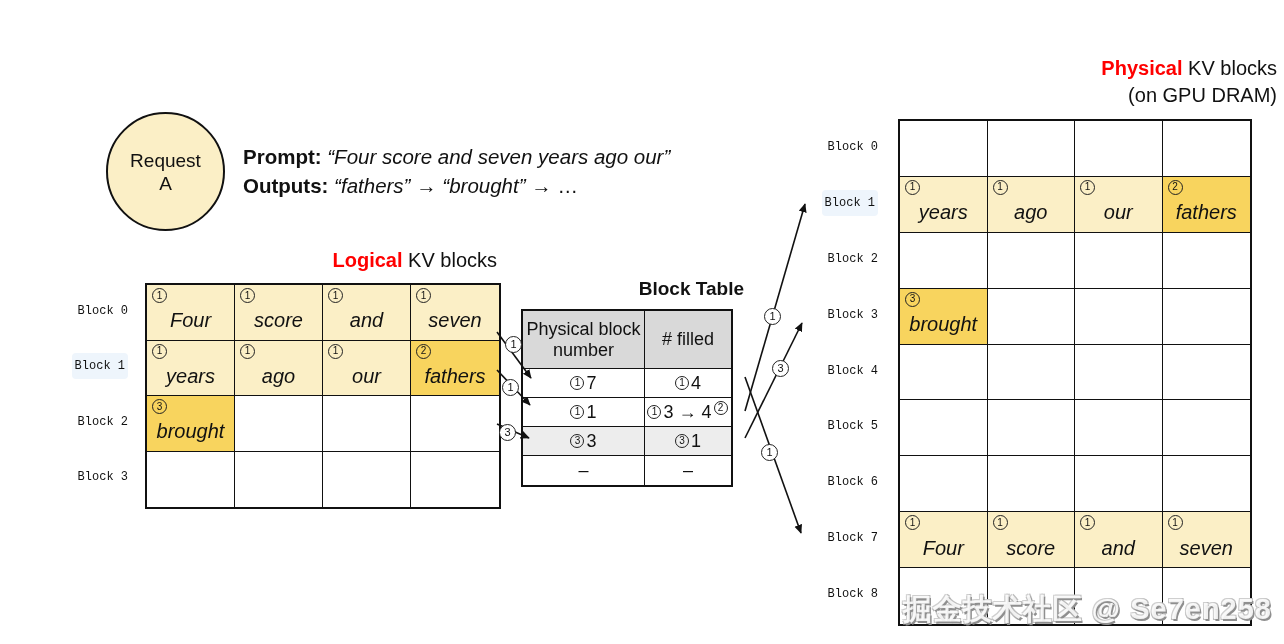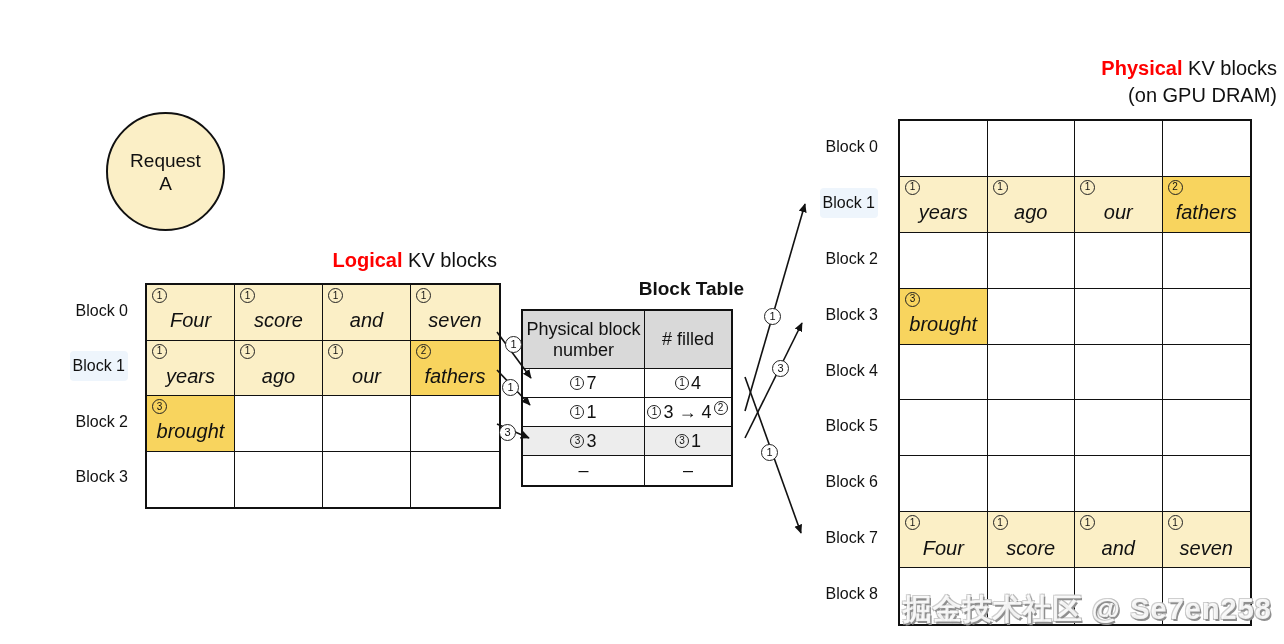--- a/index.html
+++ b/index.html
@@ -19,21 +19,21 @@
   .prompt-block b{font-weight:700;}
   .ital{font-style:italic;}
   
   .sec-title{position:absolute;text-align:right;font-size:20px;white-space:nowrap;}
   .accent{color:var(--accent-red,#FF0000);font-weight:700;}
   .logical-title{left:145px;width:352px;top:249px;}
   .bt-title{left:536px;width:208px;top:278px;font-size:19px;font-weight:700;}
   .physical-title{left:873px;width:404px;top:55px;line-height:27px;}
   
   .label-col{position:absolute;display:flex;flex-direction:column;}
-  .label-col .rlabel{display:flex;align-items:center;justify-content:flex-end;font-size:16px;padding-right:10px;}
+  .label-col .rlabel{display:flex;align-items:center;justify-content:flex-end;font-size:12px;padding-right:10px;font-family:Liberation Mono, monospace;}
   .logical-labels{left:18px;top:283px;width:120px;}
   .logical-labels .rlabel{height:55.5px;}
   .physical-labels{left:762px;top:119px;width:126px;}
   .physical-labels .rlabel{height:55.9px;}
   .hl-blue{background:#eef5fc;padding:6px 3px;border-radius:4px;}
   
   .kvgrid{position:absolute;display:grid;border:2px solid #111;background:#fff;}
   .kvgrid .cell{position:relative;border-right:1.5px solid #111;border-bottom:1.5px solid #111;
     display:flex;align-items:center;justify-content:center;}
   .kvgrid .cell:nth-child(4n){border-right:none;}
@@ -102,20 +102,34 @@
   <span class="arrow-label" style="left:499px;top:424px;">3</span>
   <span class="arrow-label" style="left:764px;top:308px;">1</span>
   <span class="arrow-label" style="left:772px;top:360px;">3</span>
   <span class="arrow-label" style="left:761px;top:444px;">1</span>
 
   <div class="request-node">
     <span>Request</span>
     <span>A</span>
   </div>
 
+  <div class="prompt-block">
+    <div>
+      <b>Prompt:</b>
+      <span class="ital">“Four score and seven years ago our”</span>
+    </div>
+    <div>
+      <b>Outputs:</b>
+      <span class="ital">“fathers”</span>
+      <span>→</span>
+      <span class="ital">“brought”</span>
+      <span>→</span>
+      <span>…</span>
+    </div>
+  </div>
 
   <div class="sec-title logical-title">
     <span class="accent">Logical</span><span> KV blocks</span>
   </div>
 
   <div class="label-col logical-labels">
     <div class="rlabel">Block 0</div>
     <div class="rlabel">
         <span class="hl-blue">Block 1</span>
       </div>

